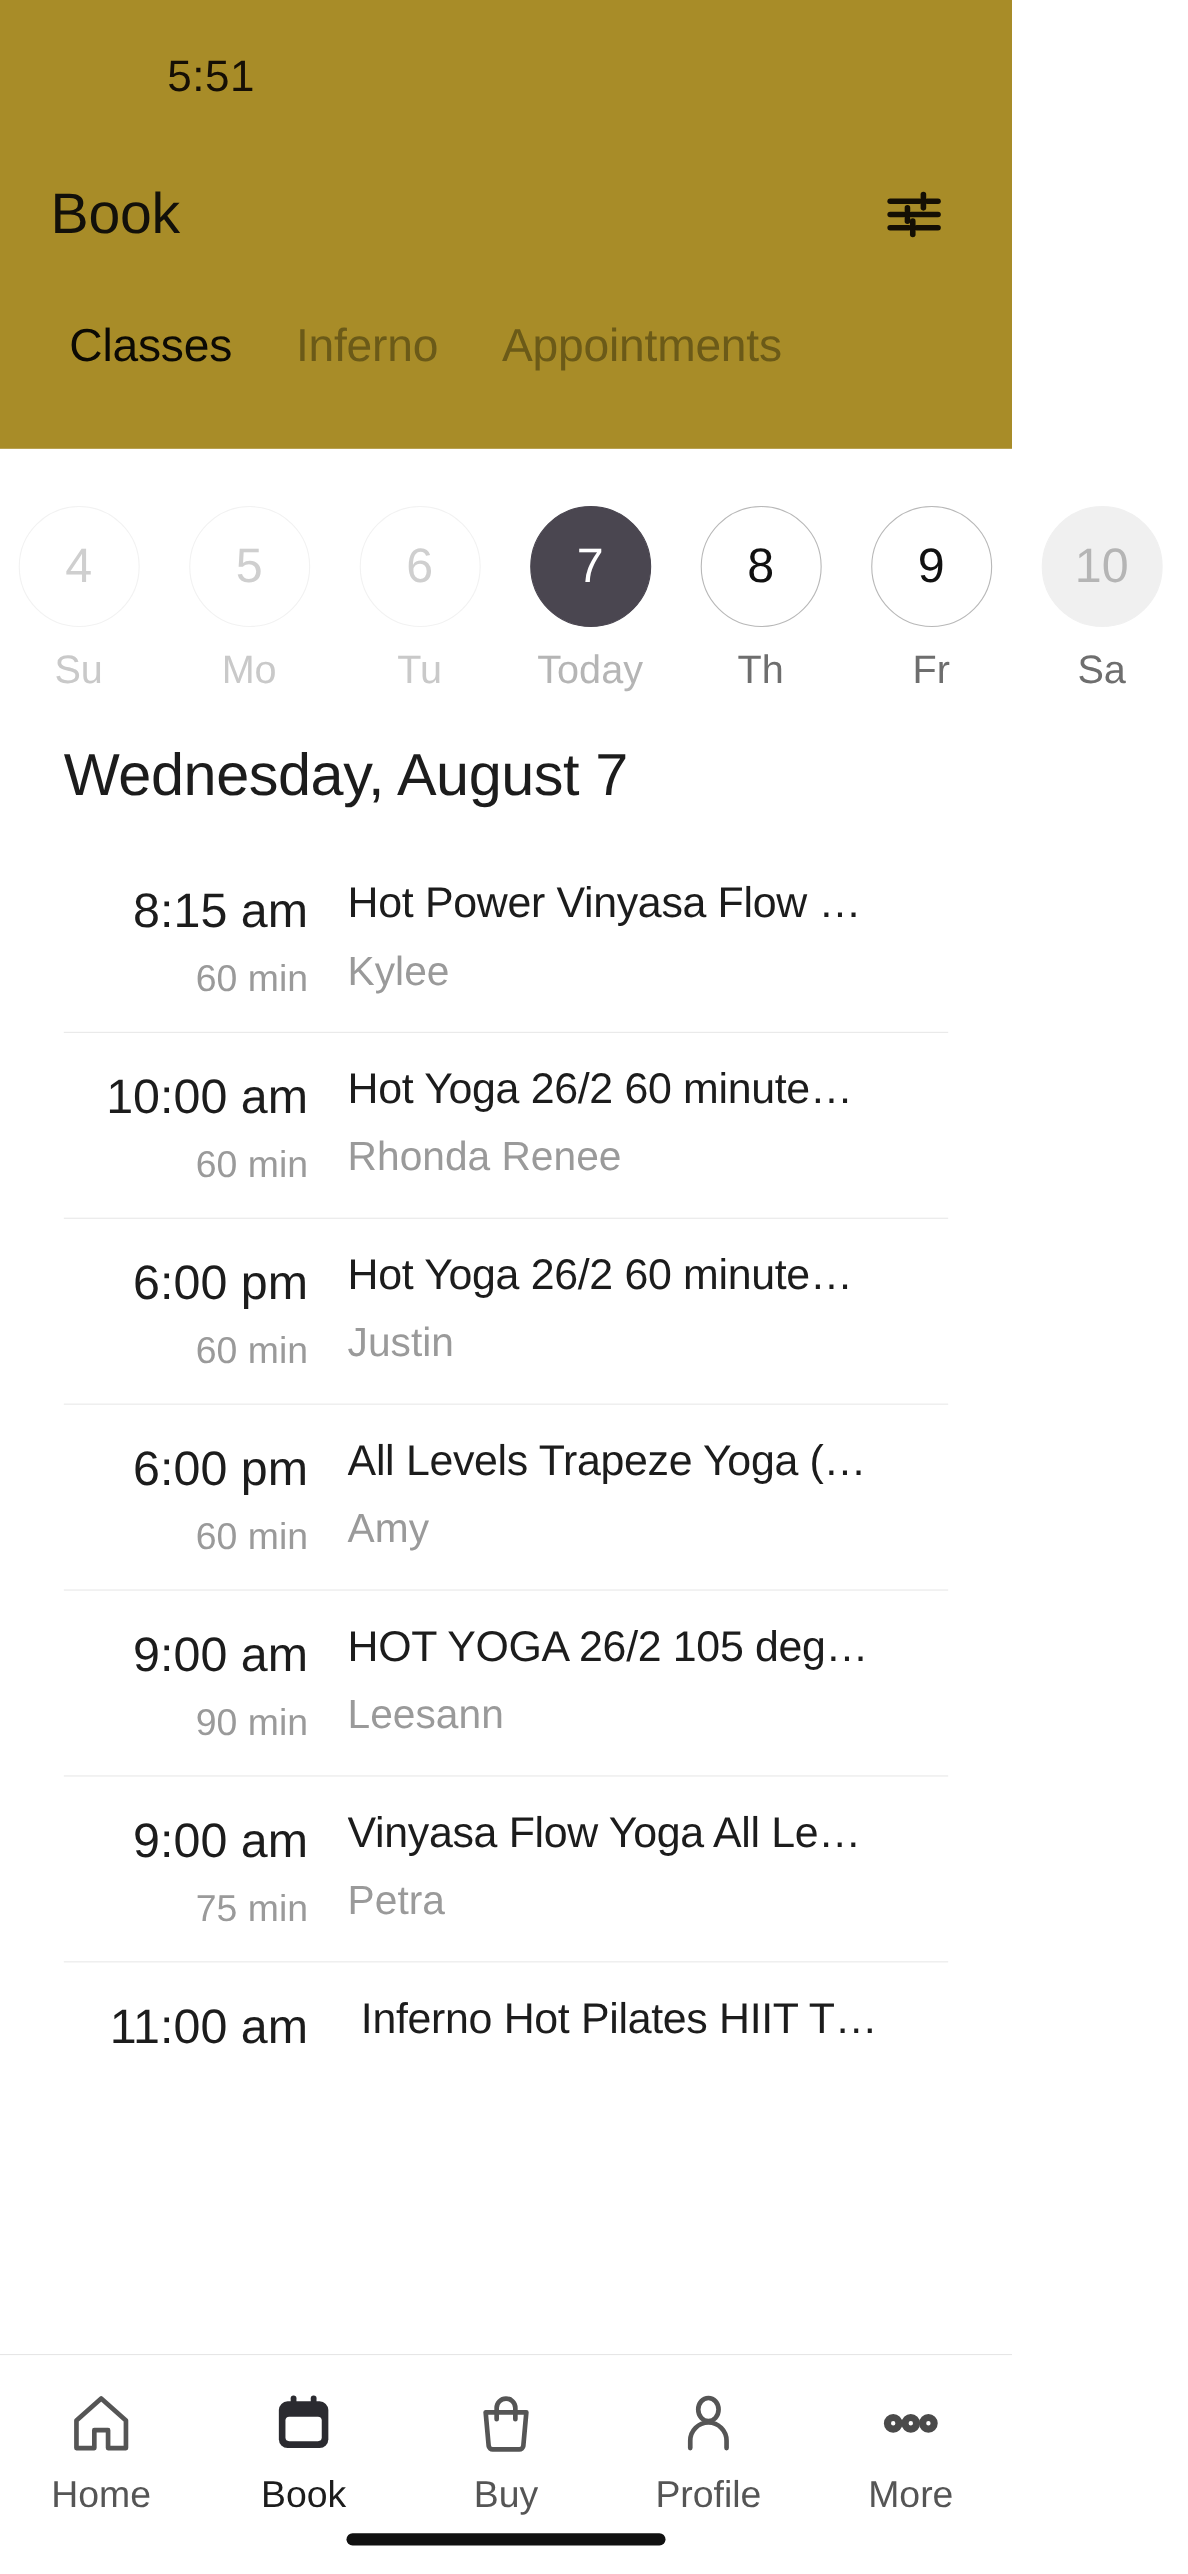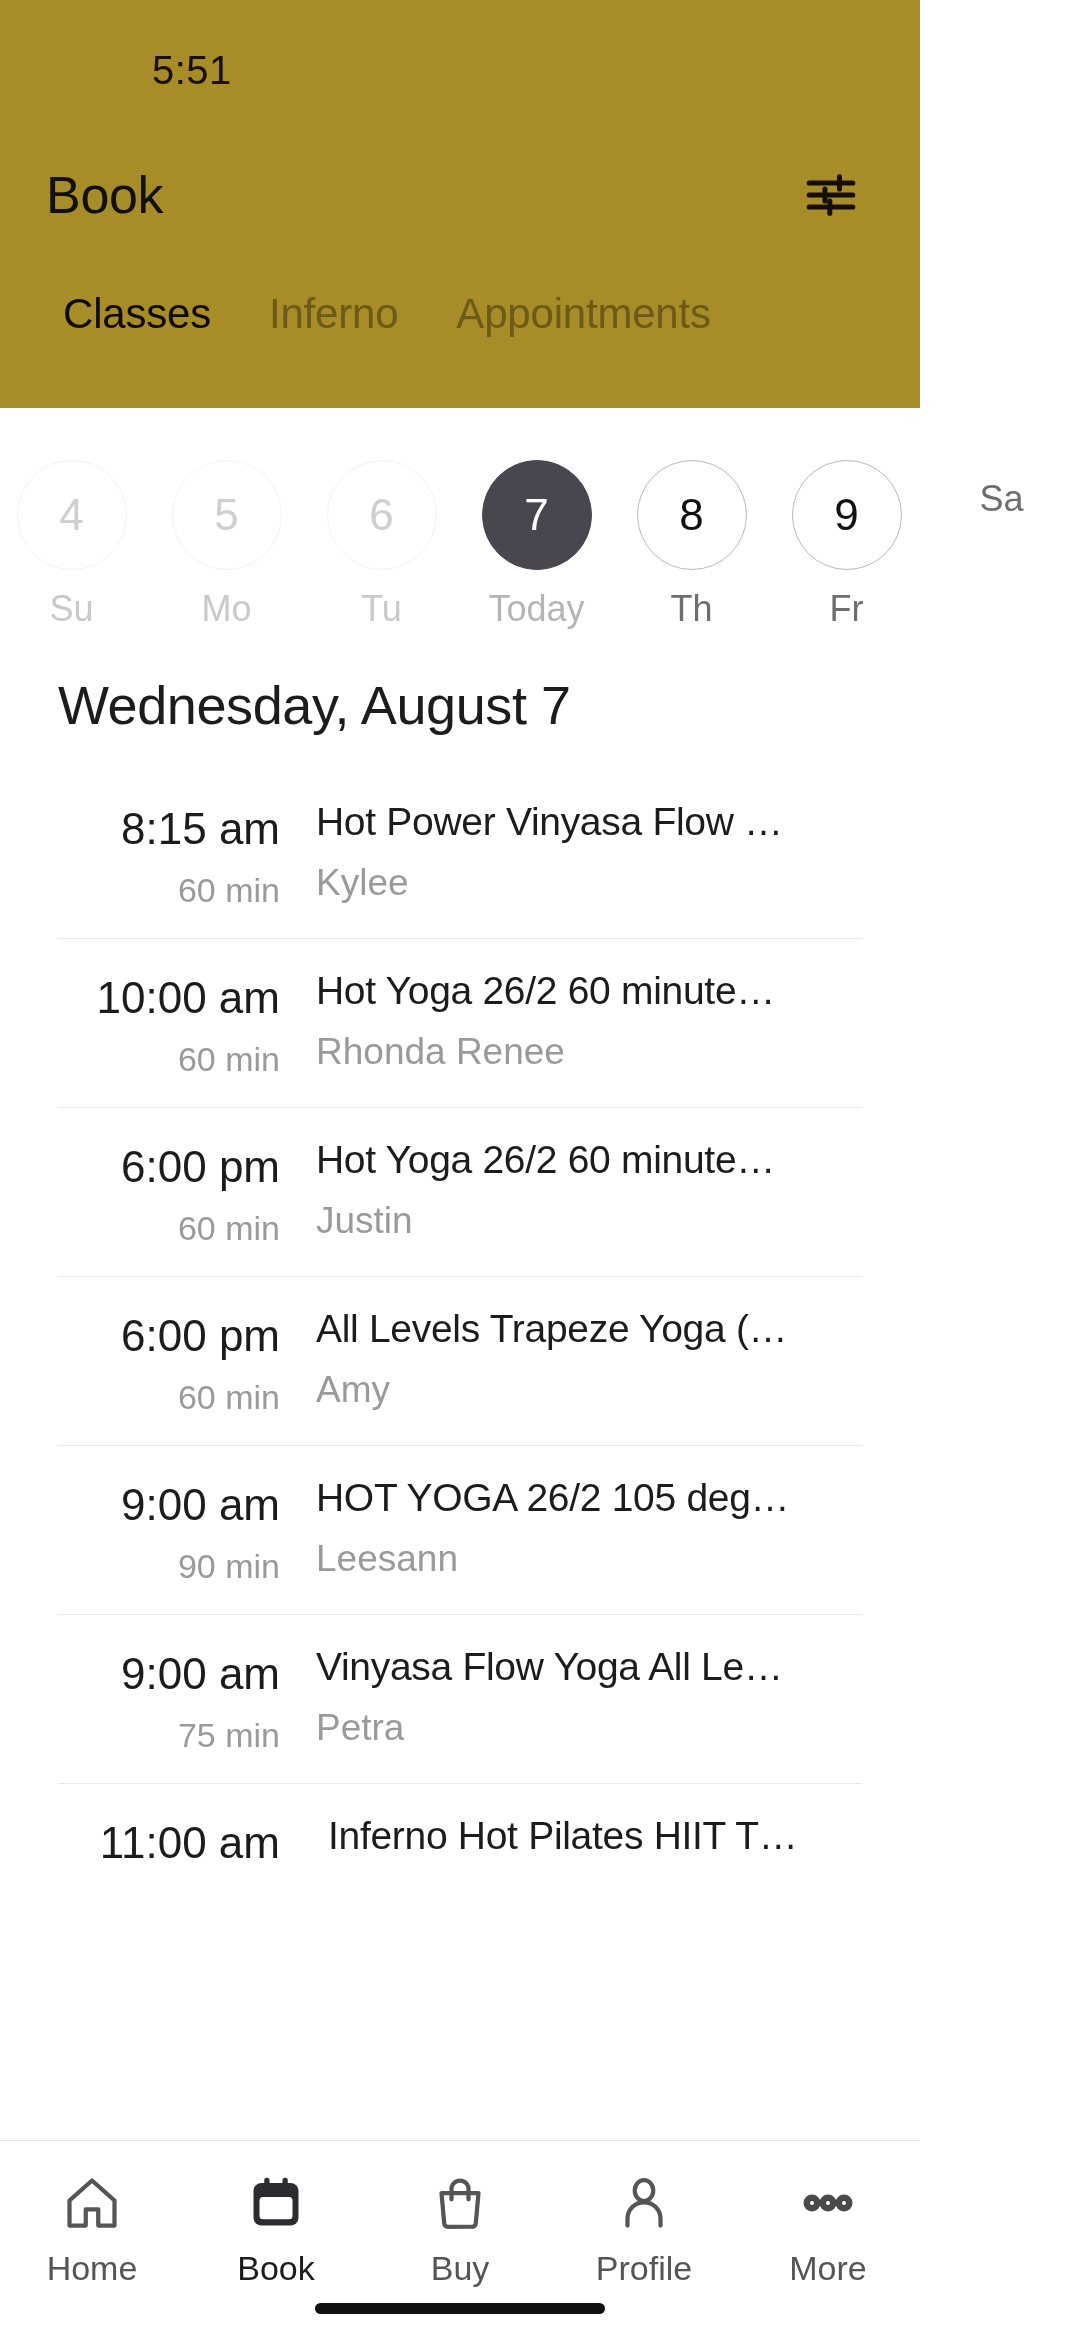--- a/index.html
+++ b/index.html
@@ -117,20 +117,21 @@
     </div>
     <div class="daycell">
       <div class="circle future">8</div>
       <div class="daylabel dark">Th</div>
     </div>
     <div class="daycell">
       <div class="circle future">9</div>
       <div class="daylabel dark">Fr</div>
     </div>
     <div class="daycell">
+      <div class="circle filled">10</div>
       <div class="daylabel dark">Sa</div>
     </div>
   </div>
 
   <div class="dateheading">Wednesday, August 7</div>
 
   <div class="list">
 
     <div class="row first">
       <div class="timecol">

